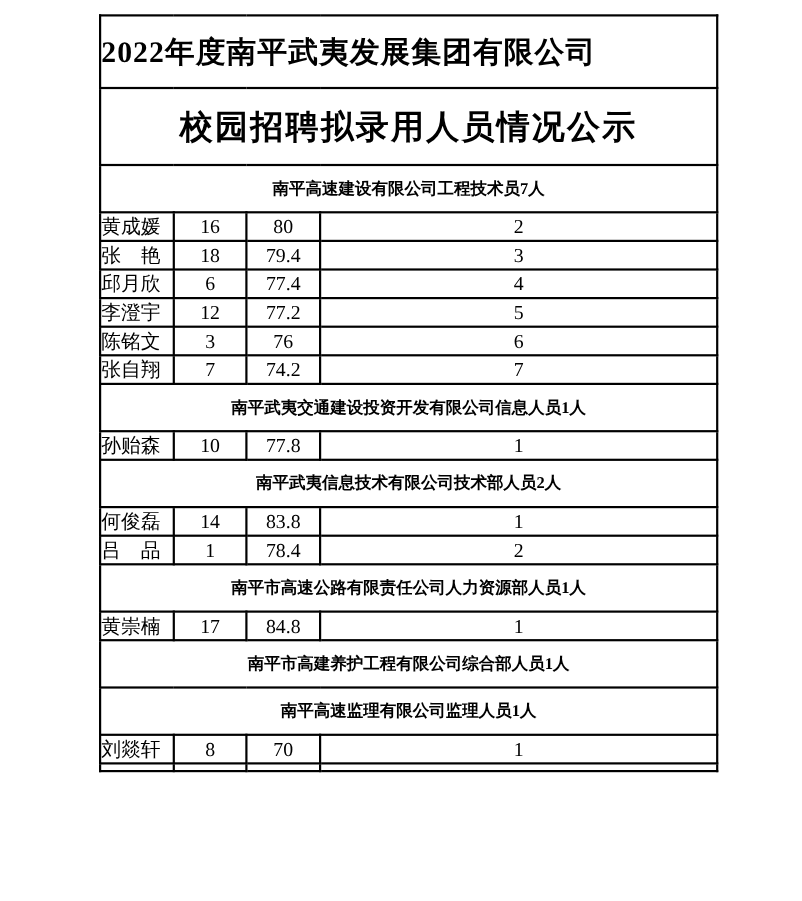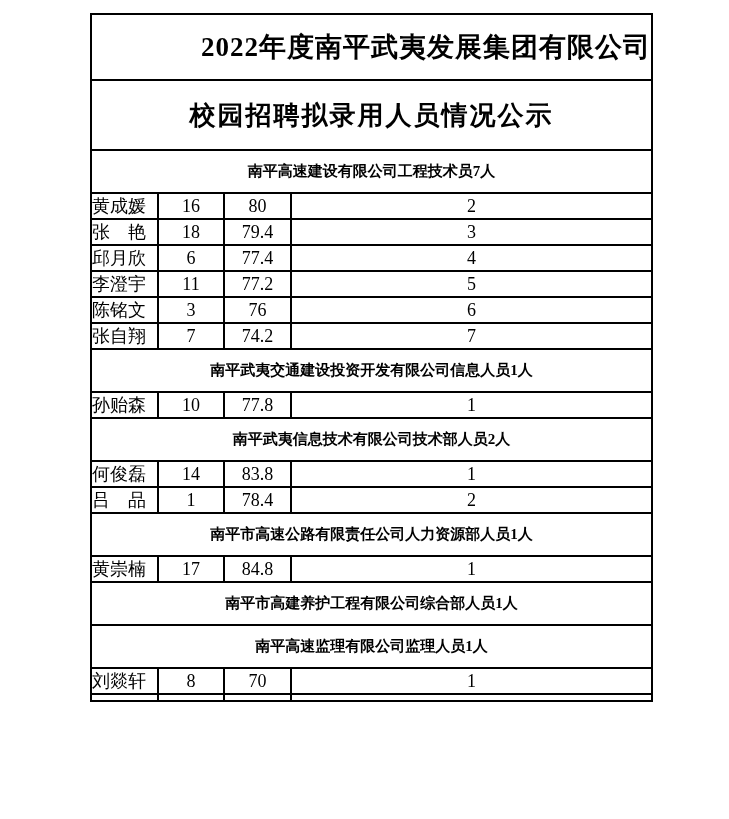--- a/index.html
+++ b/index.html
@@ -36,27 +36,27 @@
   }
   .col-name   { width: 67px; }
   .col-candno { width: 66px; }
   .col-score  { width: 67px; }
   .col-rank   { width: 361px; }
 
   .title-cell {
     height: 64px;
     font-size: 27px;
     font-weight: bold;
-    text-align: right;
+    text-align: left;
     letter-spacing: 1px;
     margin-top: 24px;
   }
   .subtitle-cell {
     height: 68px;
-    font-size: 26px;
+    font-size: 30px;
     font-weight: bold;
     text-align: center;
     letter-spacing: 2px;
   }
   .header-cell {
     height: 46px;
     font-size: 18px;
     font-weight: bold;
     text-align: center;
     line-height: 1.2;
@@ -120,21 +120,21 @@
             <td class="num-cell">3</td>
           </tr>
           <tr class="data-row">
             <td class="name-cell">邱月欣</td>
             <td class="num-cell">6</td>
             <td class="num-cell">77.4</td>
             <td class="num-cell">4</td>
           </tr>
           <tr class="data-row">
             <td class="name-cell">李澄宇</td>
-            <td class="num-cell">11</td>
+            <td class="num-cell">12</td>
             <td class="num-cell">77.2</td>
             <td class="num-cell">5</td>
           </tr>
           <tr class="data-row">
             <td class="name-cell">陈铭文</td>
             <td class="num-cell">3</td>
             <td class="num-cell">76</td>
             <td class="num-cell">6</td>
           </tr>
           <tr class="data-row">

